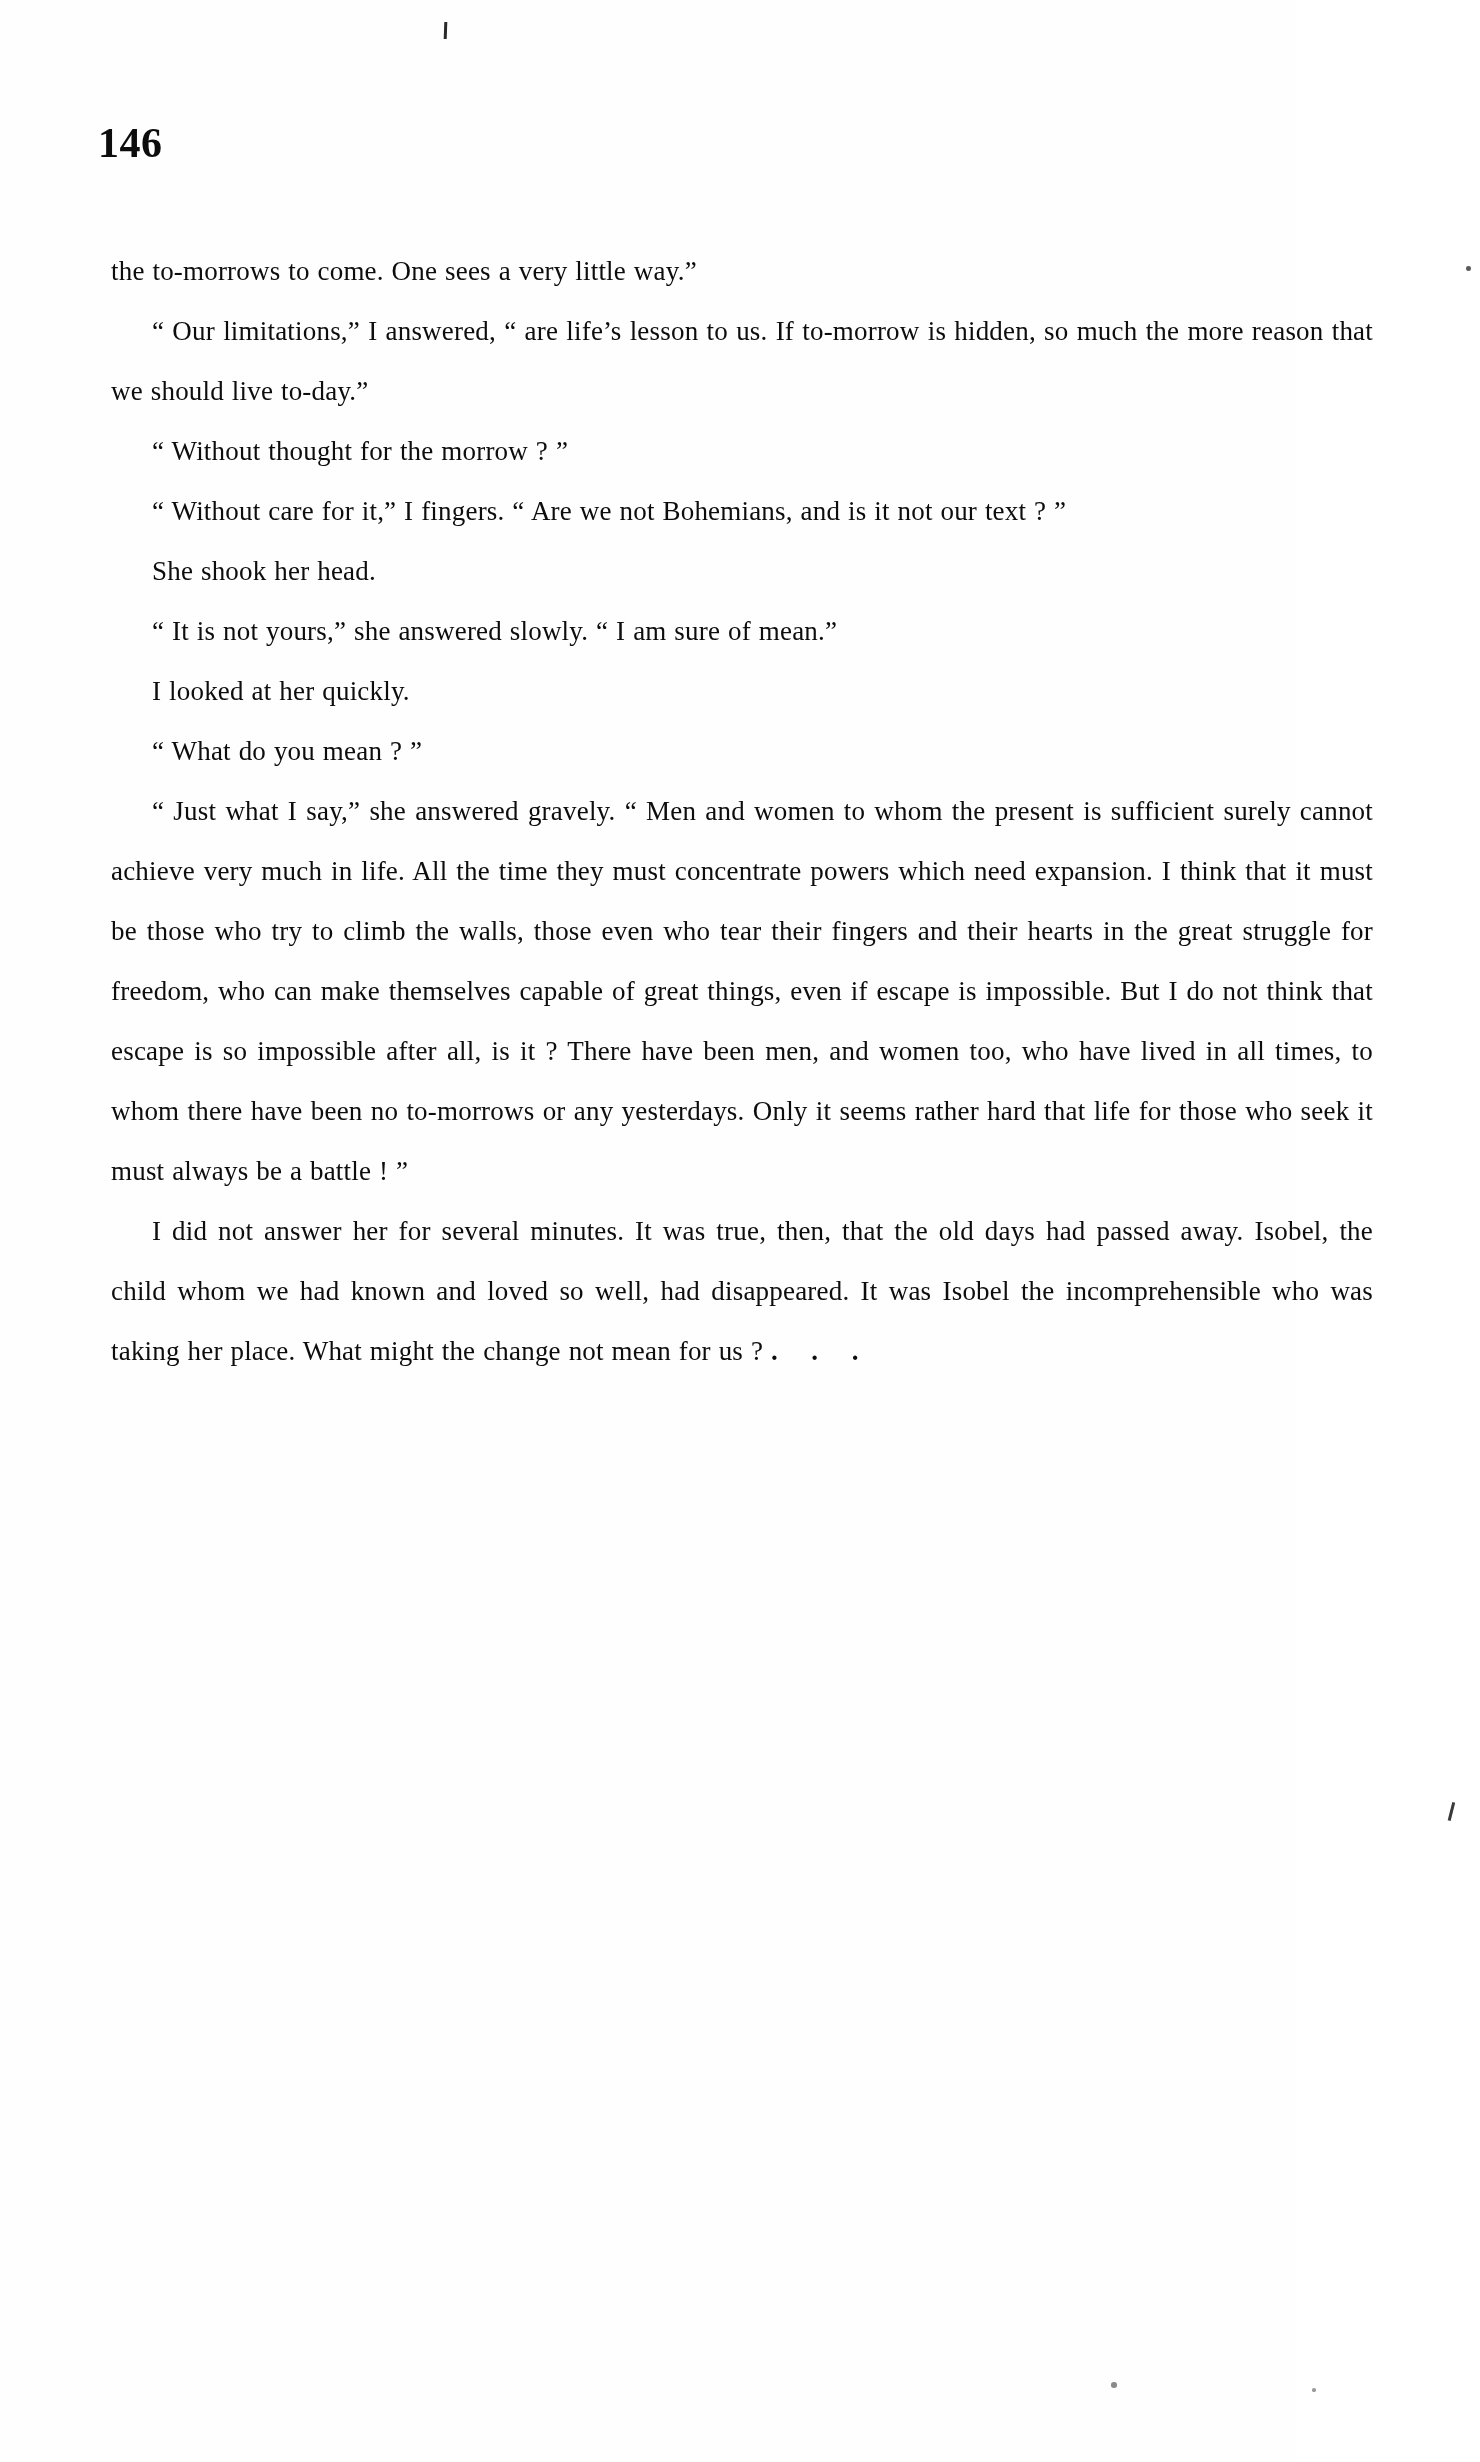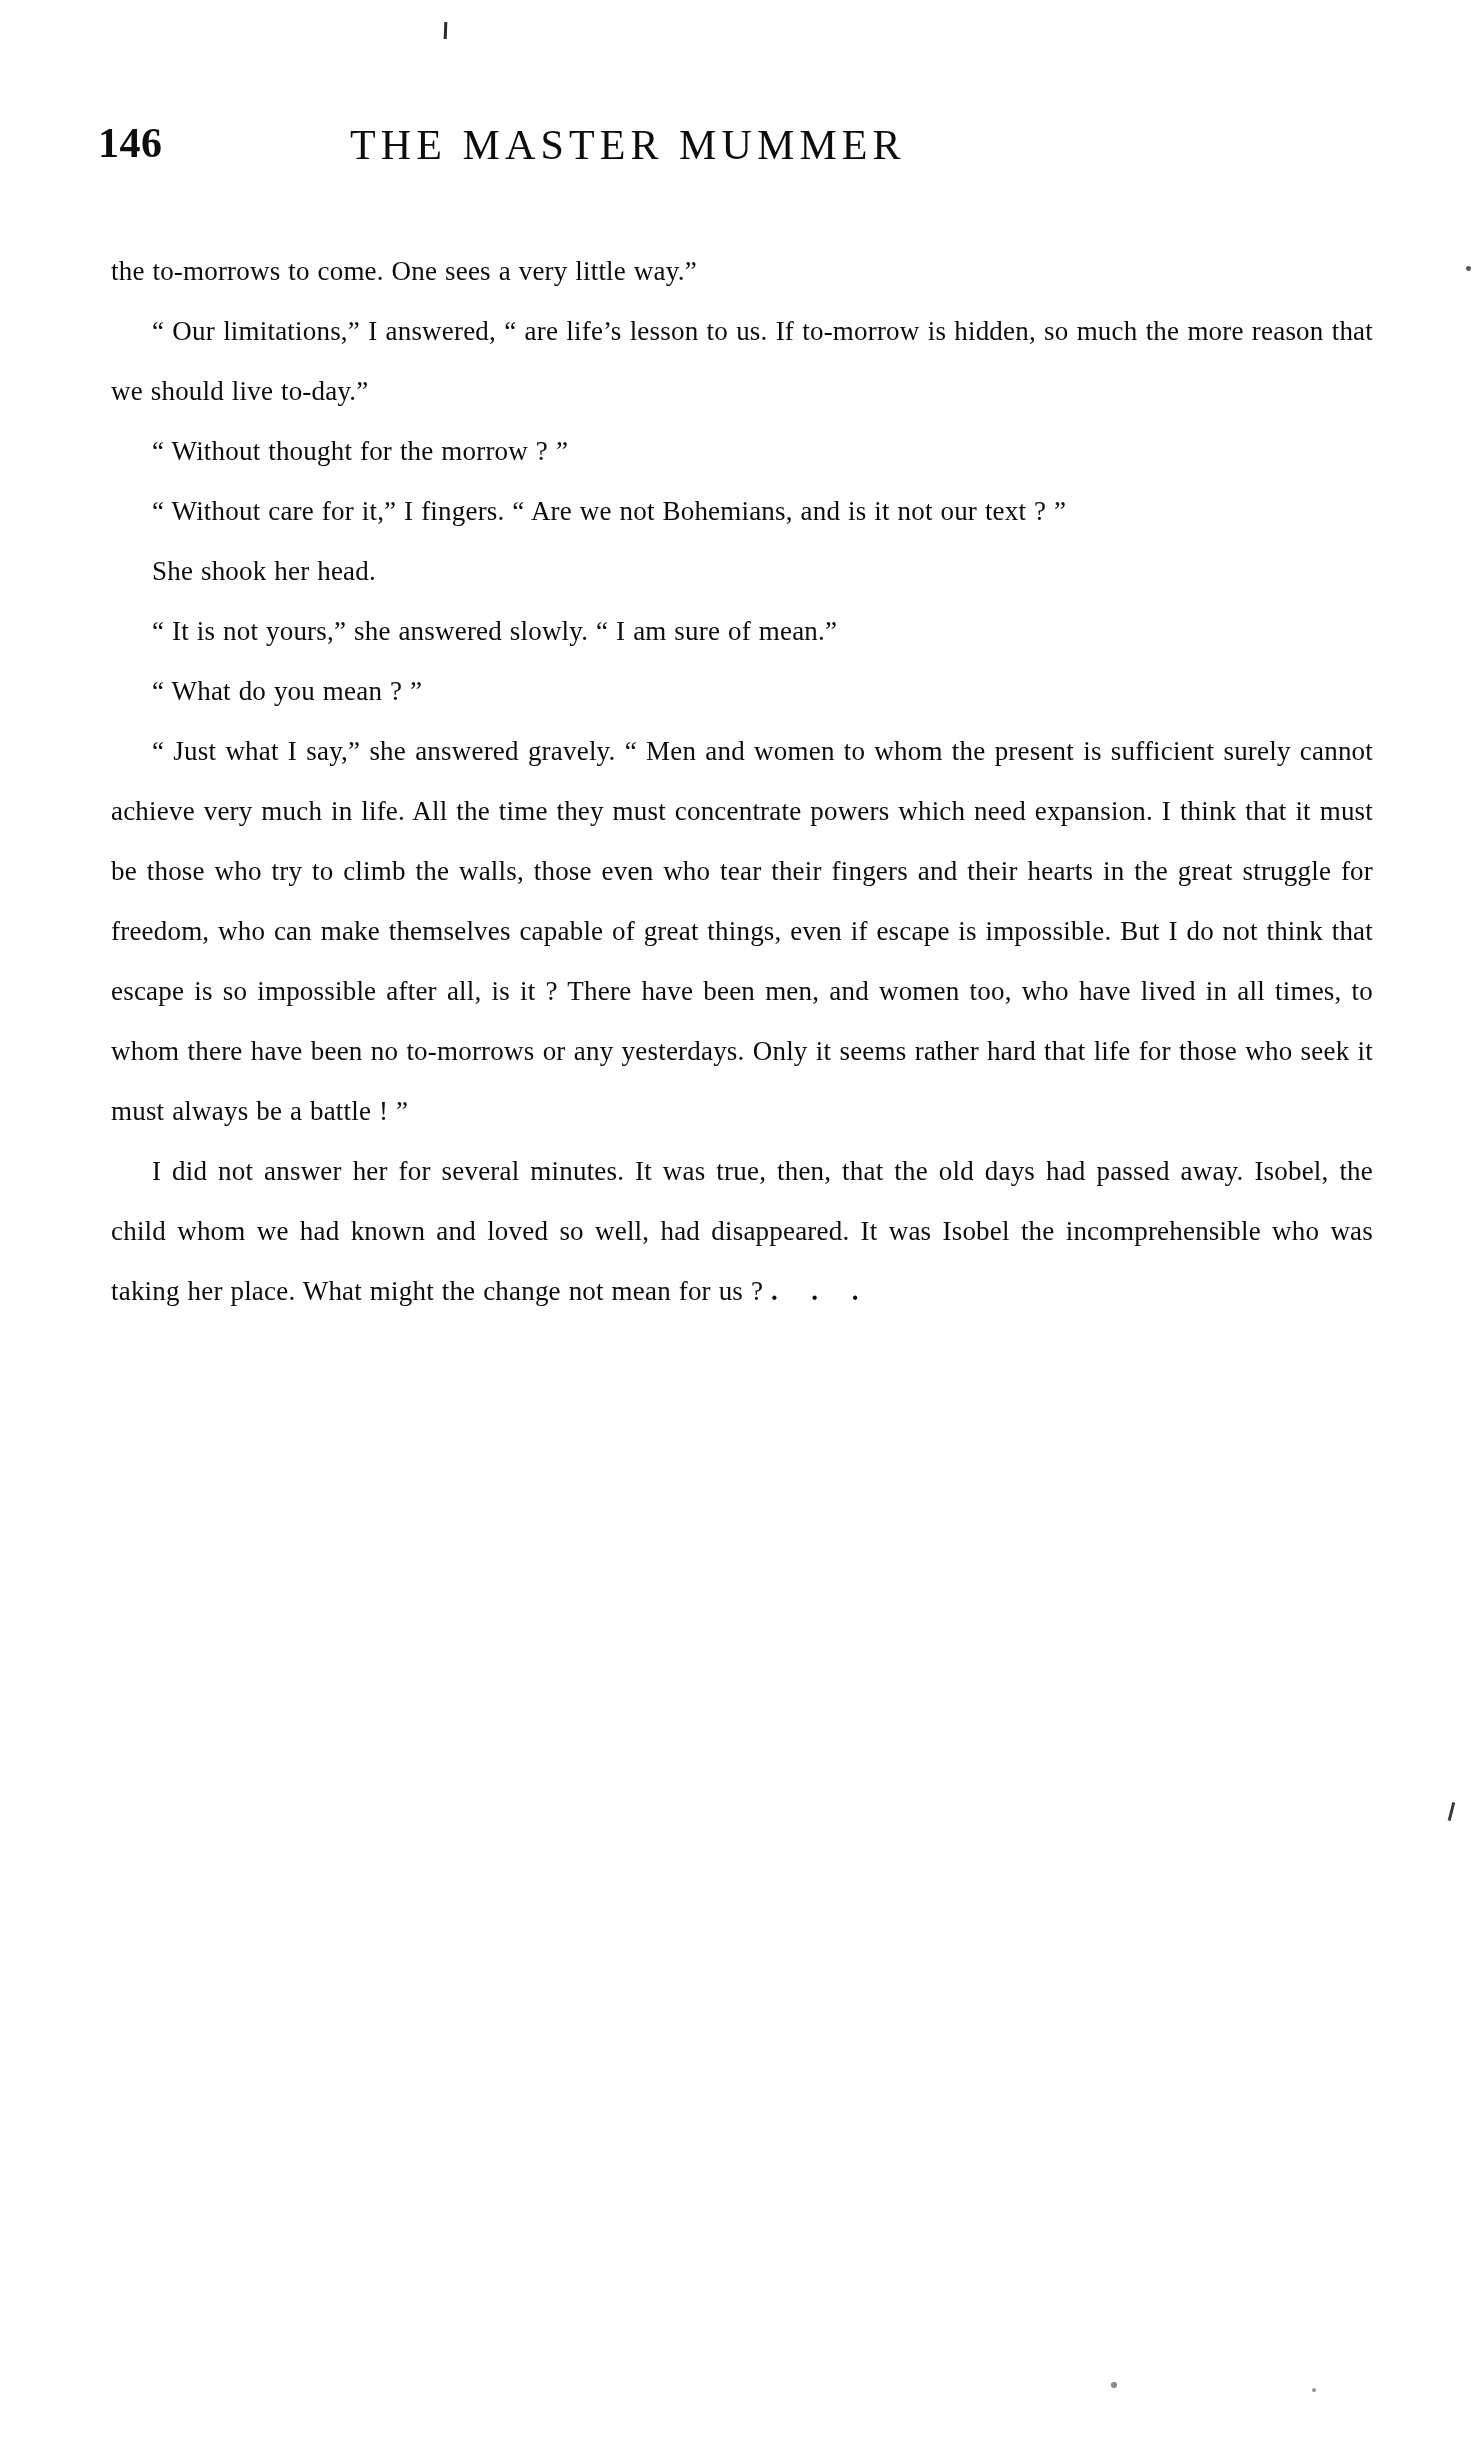--- a/index.html
+++ b/index.html
@@ -123,29 +123,29 @@
 <div class="page">
 
   <div class="tick-top"></div>
   <div class="tick-right"></div>
   <div class="speck-a"></div>
   <div class="speck-b"></div>
   <div class="speck-c"></div>
 
   <header class="running-head">
     <div class="folio">146</div>
-    <div class="head-title">THE MASTER MUMMER</div>
   </header>
 
   <div class="body-text">
     <p>the to-morrows to come.  One sees a very little way.”</p>
     <p class="indent">“ Our limitations,” I answered, “ are life’s lesson to us.  If to-morrow is hidden, so much the more reason that we should live to-day.”</p>
     <p class="indent">“ Without thought for the morrow ? ”</p>
     <p class="indent">“ Without care for it,” I fingers.  “ Are we not Bohemians, and is it not our text ? ”</p>
     <p class="indent">She shook her head.</p>
     <p class="indent">“ It is not yours,” she answered slowly.  “ I am sure of mean.”</p>
+    <p class="indent">I looked at her quickly.</p>
     <p class="indent">“ What do you mean ? ”</p>
     <p class="indent">“ Just what I say,” she answered gravely.  “ Men and women to whom the present is sufficient surely cannot achieve very much in life.  All the time they must concentrate powers which need expansion.  I think that it must be those who try to climb the walls, those even who tear their fingers and their hearts in the great struggle for freedom, who can make themselves capable of great things, even if escape is impossible.  But I do not think that escape is so impossible after all, is it ?  There have been men, and women too, who have lived in all times, to whom there have been no to-morrows or any yesterdays.  Only it seems rather hard that life for those who seek it must always be a battle ! ”</p>
     <p class="indent last-line-spread"><span>I did not answer her for several minutes.  It was true, then, that the old days had passed away.  Isobel, the child whom we had known and loved so well, had disappeared.  It was Isobel the incomprehensible who was taking her place.  What might the change not mean for us ?</span> <span class="dots">. . .</span></p>
   </div>
 
 </div>
 
 
 </body></html>

